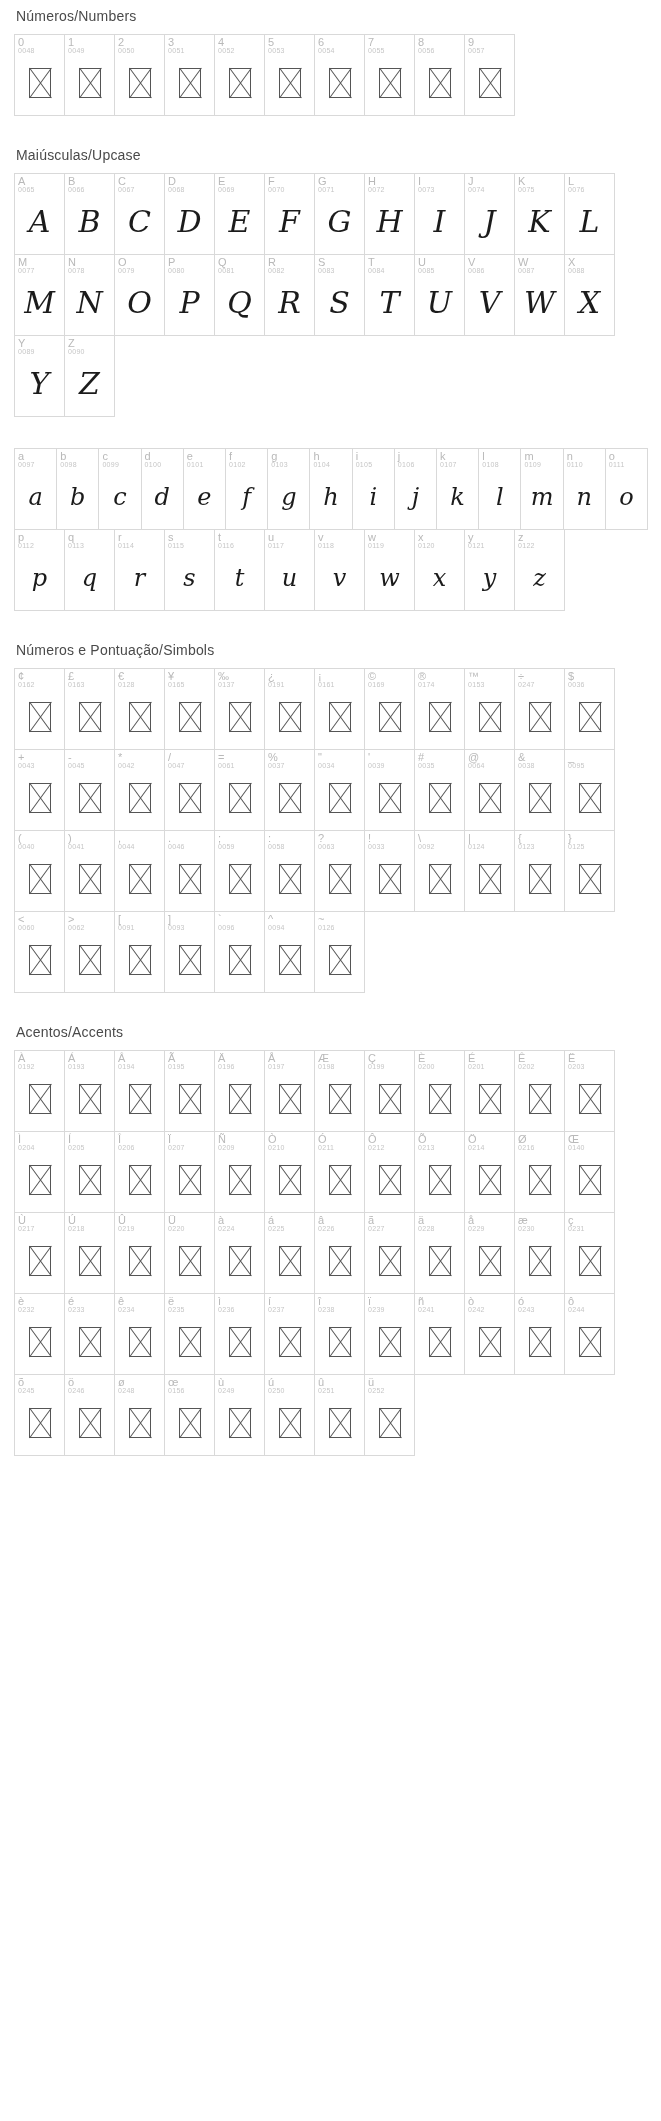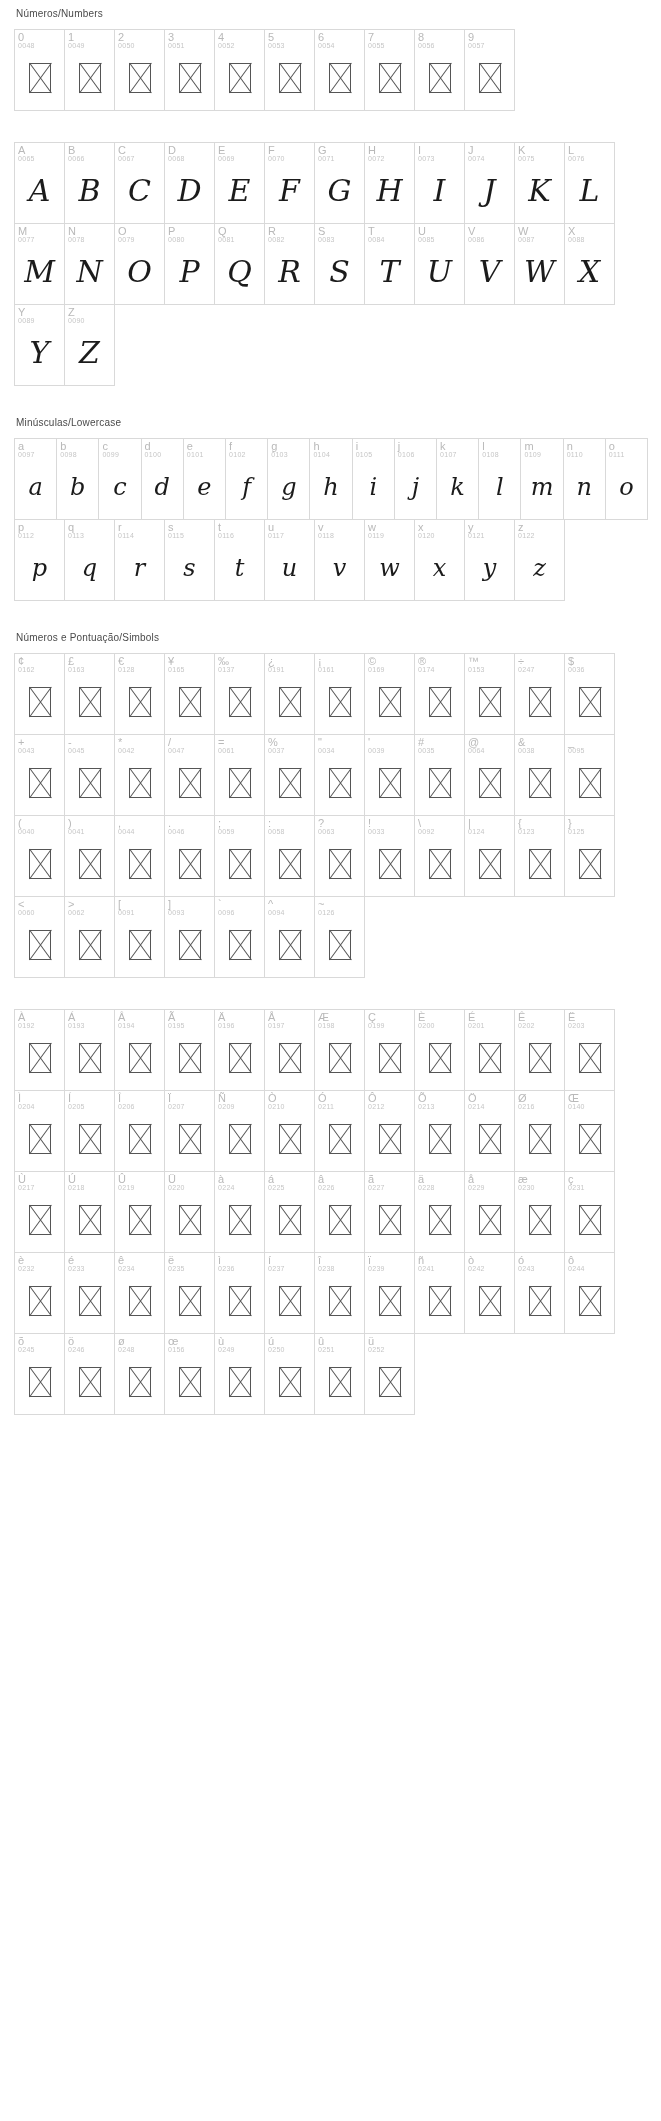--- a/index.html
+++ b/index.html
@@ -14,21 +14,21 @@
   }
   .page {
     width: 661px;
     box-sizing: border-box;
     padding: 0 14px 20px 14px;
   }
   .section {
     margin: 0 0 14px 0;
   }
   .section-title {
-    font-size: 10px;
+    font-size: 14px;
     color: #4a4a4a;
     font-weight: normal;
     margin: 8px 0 10px 2px;
     letter-spacing: 0.2px;
   }
   .grid-row {
     display: flex;
     flex-wrap: nowrap;
     margin-bottom: -1px;
   }
@@ -194,20 +194,21 @@
             <div class="notdef">
               <span class="box"></span>
               <span class="d1"></span>
               <span class="d2"></span>
             </div>
           </div>
         </div>
         <div class="spacer"></div>
       </div>
       <div class="section">
+        <div class="section-title">Maiúsculas/Upcase</div>
         <div class="grid-row">
           <div class="cell">
             <span class="ch">A</span>
             <span class="code">0065</span>
             <div class="glyph">A</div>
           </div>
           <div class="cell">
             <span class="ch">B</span>
             <span class="code">0066</span>
             <div class="glyph">B</div>
@@ -333,21 +334,20 @@
           </div>
           <div class="cell">
             <span class="ch">Z</span>
             <span class="code">0090</span>
             <div class="glyph">Z</div>
           </div>
         </div>
         <div class="spacer"></div>
       </div>
       <div class="section">
-        <div class="section-title">Minúsculas/Lowercase</div>
         <div class="grid-row">
           <div class="cell">
             <span class="ch">a</span>
             <span class="code">0097</span>
             <div class="glyph lower">a</div>
           </div>
           <div class="cell">
             <span class="ch">b</span>
             <span class="code">0098</span>
             <div class="glyph lower">b</div>
@@ -870,20 +870,21 @@
             <div class="notdef">
               <span class="box"></span>
               <span class="d1"></span>
               <span class="d2"></span>
             </div>
           </div>
         </div>
         <div class="spacer"></div>
       </div>
       <div class="section">
+        <div class="section-title">Acentos/Accents</div>
         <div class="grid-row">
           <div class="cell">
             <span class="ch">À</span>
             <span class="code">0192</span>
             <div class="notdef">
               <span class="box"></span>
               <span class="d1"></span>
               <span class="d2"></span>
             </div>
           </div>

